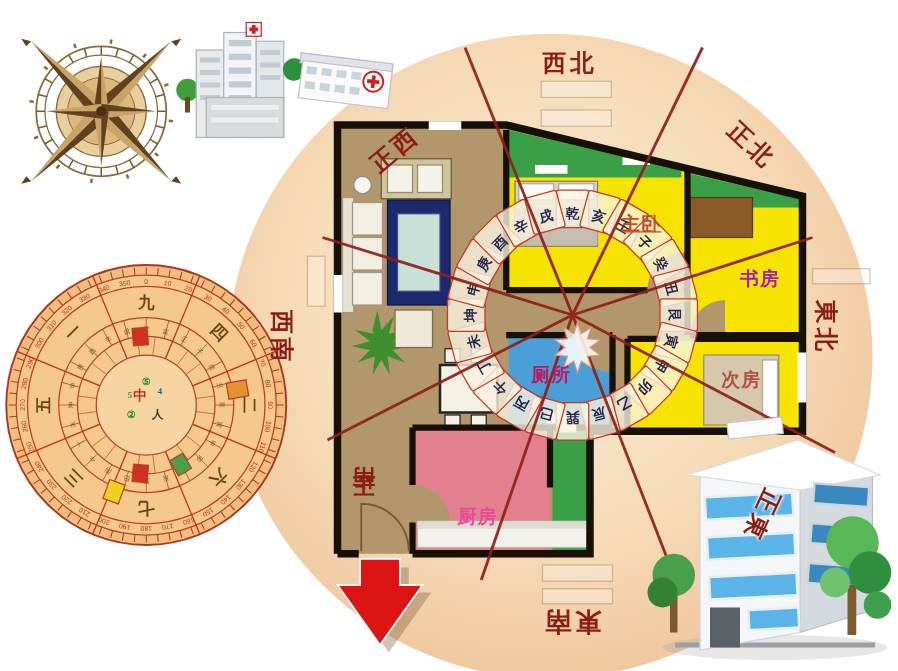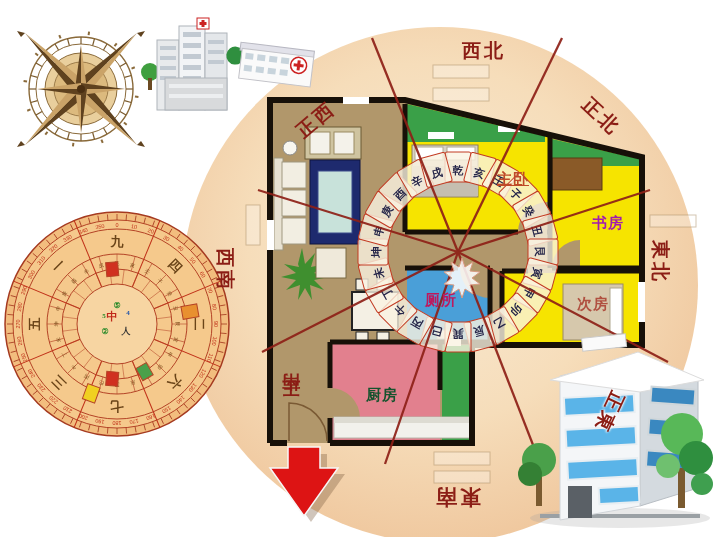--- a/index.html
+++ b/index.html
@@ -5,35 +5,35 @@
   html,body{margin:0;padding:0;}
   body{width:718px;height:537px;position:relative;overflow:hidden;background:#ffffff;
        font-family:"Liberation Sans",sans-serif;}
   .stage{position:absolute;left:0;top:0;width:718px;height:537px;}
   .bg-circle{position:absolute;left:182px;top:27px;width:516px;height:516px;border-radius:50%;
     background:radial-gradient(circle at 48% 42%, #f9ead4 0%, #f6ddba 45%, #efc69c 78%, #ecbf92 100%);}
   svg.scene{position:absolute;left:0;top:0;}
   .lbl{position:absolute;color:#8b1d15;font-family:"Liberation Serif",serif;font-weight:bold;
        white-space:nowrap;z-index:9;}
   .dir{font-size:19px;letter-spacing:3px;}
-  .dir-nw{left:462px;top:38px;}
+  .dir-nw{left:434px;top:38px;}
   .dir-n{left:594px;top:92px;transform:rotate(43deg);transform-origin:0 0;}
   .dir-ne{left:673px;top:240px;transform:rotate(90deg);transform-origin:0 0;}
   .dir-e{left:630px;top:398px;transform:rotate(115deg);transform-origin:0 0;
          text-shadow:1px 1px 2px #fff,-1px -1px 2px #fff;}
   .dir-se{left:433px;top:483px;transform:rotate(180deg);font-size:21px;}
   .dir-s{left:279px;top:403px;writing-mode:vertical-rl;transform:rotate(180deg);font-size:18px;letter-spacing:4px;}
   .dir-sw{left:238px;top:248px;transform:rotate(90deg);transform-origin:0 0;}
   .dir-w{left:291px;top:124px;transform:rotate(-40deg);transform-origin:0 0;}
   .room{font-size:15px;letter-spacing:1px;z-index:8;}
   .room-master{left:497px;top:170px;color:#bf4a28;text-decoration:underline;}
   .room-study{left:592px;top:214px;color:#a21caf;}
   .room-second{left:577px;top:295px;color:#b05040;text-align:right;}
   .room-toilet{left:425px;top:291px;color:#be185d;}
-  .room-kitchen{left:366px;top:386px;color:#14532d;}
+  .room-kitchen{left:366px;top:404px;color:#ec4899;}
 </style>
 </head>
 <body>
 
 <div class="stage">
   <div class="bg-circle"></div>
 
   <svg class="scene" width="718" height="537" viewBox="0 0 718 537">
 
     <g stroke="rgba(170,140,100,0.5)" fill="rgba(255,255,255,0.28)" stroke-width="1">

